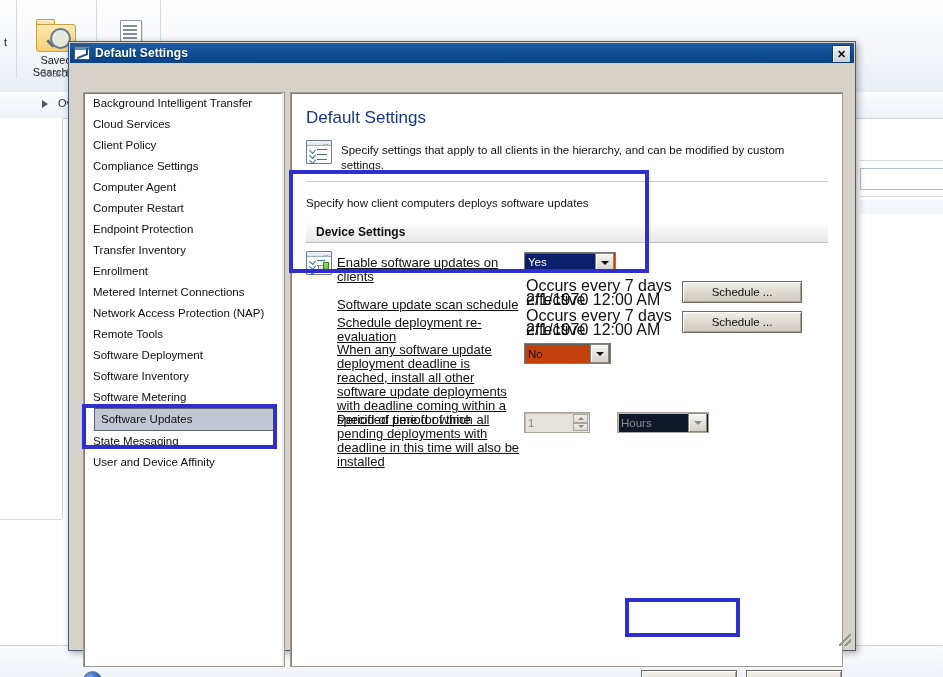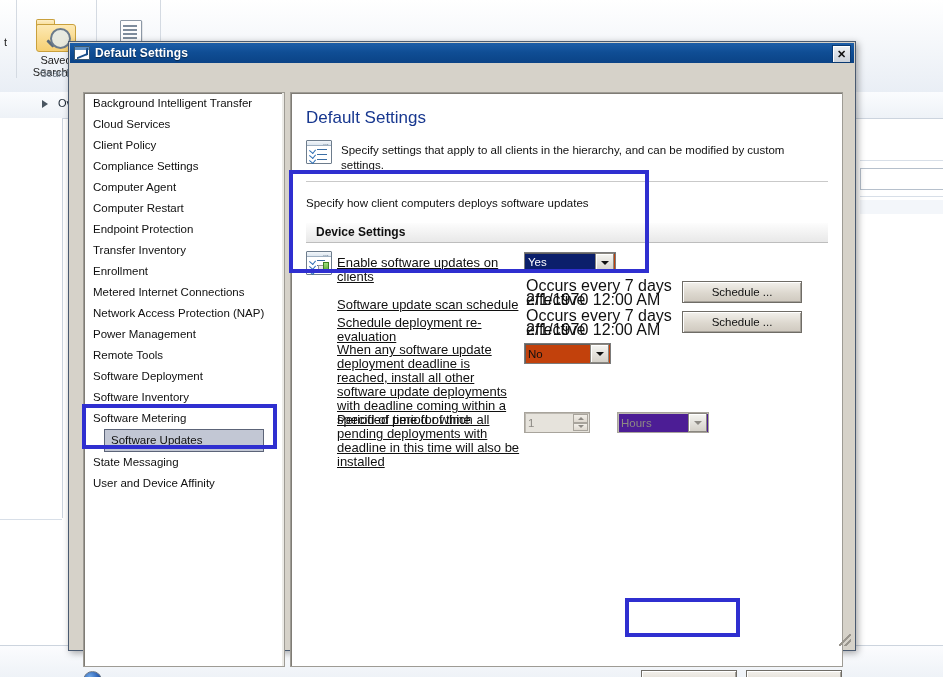--- a/index.html
+++ b/index.html
@@ -117,21 +117,21 @@
     background:#ffffff;border:1px solid #9e9b94;
     box-shadow:inset 1px 1px 0 #7f7c75;
     overflow:hidden;
   }
   .list-scroll{position:absolute;right:0;top:0;width:2px;height:100%;background:#ecebe7;}
   .list-item{
     font-size:11.5px;color:#101010;padding:3px 0 3px 9px;line-height:15px;
     white-space:nowrap;
   }
   .list-item.selected{
-    background:#c2c7d4;border:1px solid #5c6478;margin:0 20px;padding-left:6px;
+    background:#c2c7d4;border:1px solid #5c6478;margin:0 10px;padding-left:6px;
   }
 
   .right-pane{
     position:absolute;left:220px;top:29px;width:551px;height:573px;
     background:#ffffff;border:1px solid #9e9b94;
     box-shadow:inset 1px 1px 0 #7f7c75;
     overflow:hidden;
   }
   .pane-title{
     position:absolute;left:15px;top:15px;font-size:17px;color:#17378f;
@@ -188,21 +188,21 @@
   .combo .arrow-btn{
     width:17px;height:17px;margin-right:1px;
     background:linear-gradient(#f6f6f3,#d4d0c8);
     border:1px solid #8a8780;box-shadow:inset 1px 1px 0 #ffffff;
     display:flex;align-items:center;justify-content:center;
   }
   .combo .arrow-btn i{
     width:0;height:0;border-left:4px solid transparent;border-right:4px solid transparent;
     border-top:4px solid #101010;display:block;
   }
-  .combo.disabled{background:#4c1d95;border-color:#a8a49c;box-shadow:inset 1px 1px 0 #bdb9b1;}
+  .combo.disabled{background:#0f172a;border-color:#a8a49c;box-shadow:inset 1px 1px 0 #bdb9b1;}
   .combo.disabled .txt{color:#8d8a84;}
   .combo.disabled .arrow-btn i{border-top-color:#8d8a84;}
 
   .spin{
     position:absolute;height:19px;background:#e6e3dc;
     border:1px solid #a8a49c;box-shadow:inset 1px 1px 0 #bdb9b1;
     display:flex;align-items:center;
   }
   .spin .txt{flex:1;font-size:11.5px;padding-left:3px;color:#8d8a84;}
   .spin .btns{width:15px;height:17px;margin-right:1px;display:flex;flex-direction:column;}
@@ -305,21 +305,20 @@
       <div class="list-item">Cloud Services</div>
       <div class="list-item">Client Policy</div>
       <div class="list-item">Compliance Settings</div>
       <div class="list-item">Computer Agent</div>
       <div class="list-item">Computer Restart</div>
       <div class="list-item">Endpoint Protection</div>
       <div class="list-item">Transfer Inventory</div>
       <div class="list-item">Enrollment</div>
       <div class="list-item">Metered Internet Connections</div>
       <div class="list-item">Network Access Protection (NAP)</div>
-      <div class="list-item">Power Management</div>
       <div class="list-item">Remote Tools</div>
       <div class="list-item">Software Deployment</div>
       <div class="list-item">Software Inventory</div>
       <div class="list-item">Software Metering</div>
       <div class="list-item selected">Software Updates</div>
       <div class="list-item">State Messaging</div>
       <div class="list-item">User and Device Affinity</div>
     </div>
 
     <div class="right-pane">

